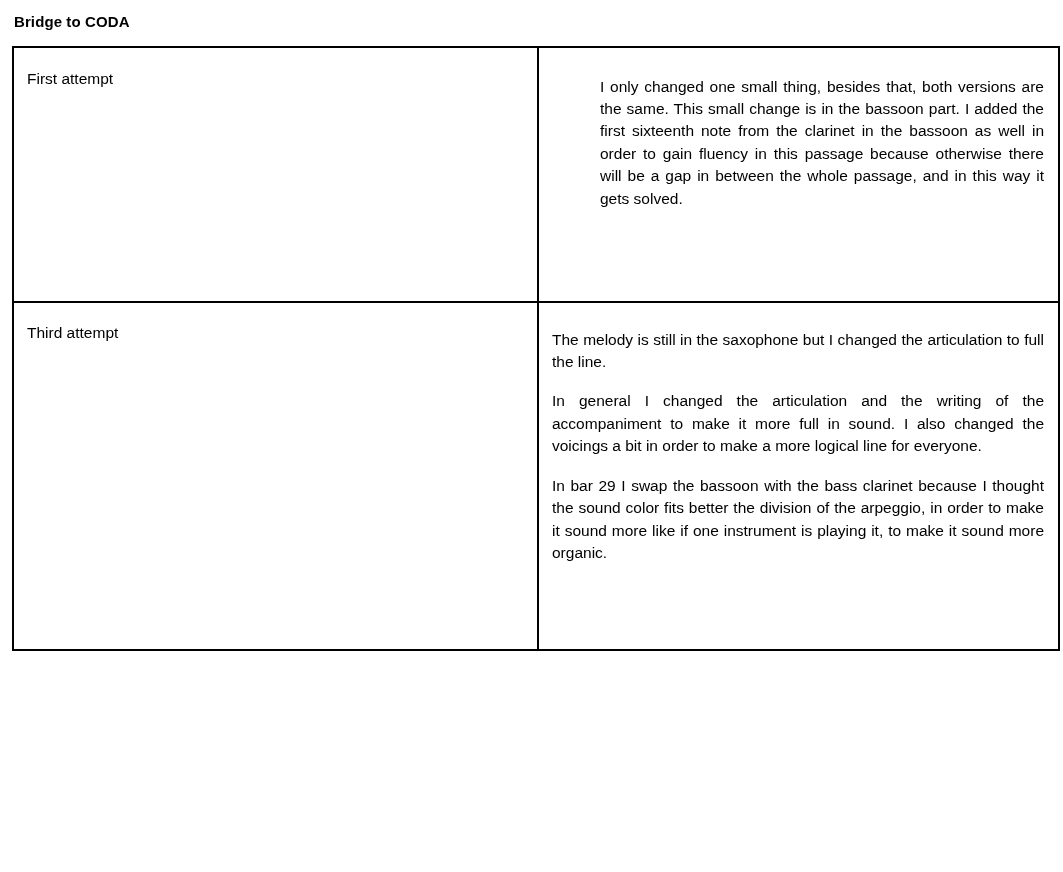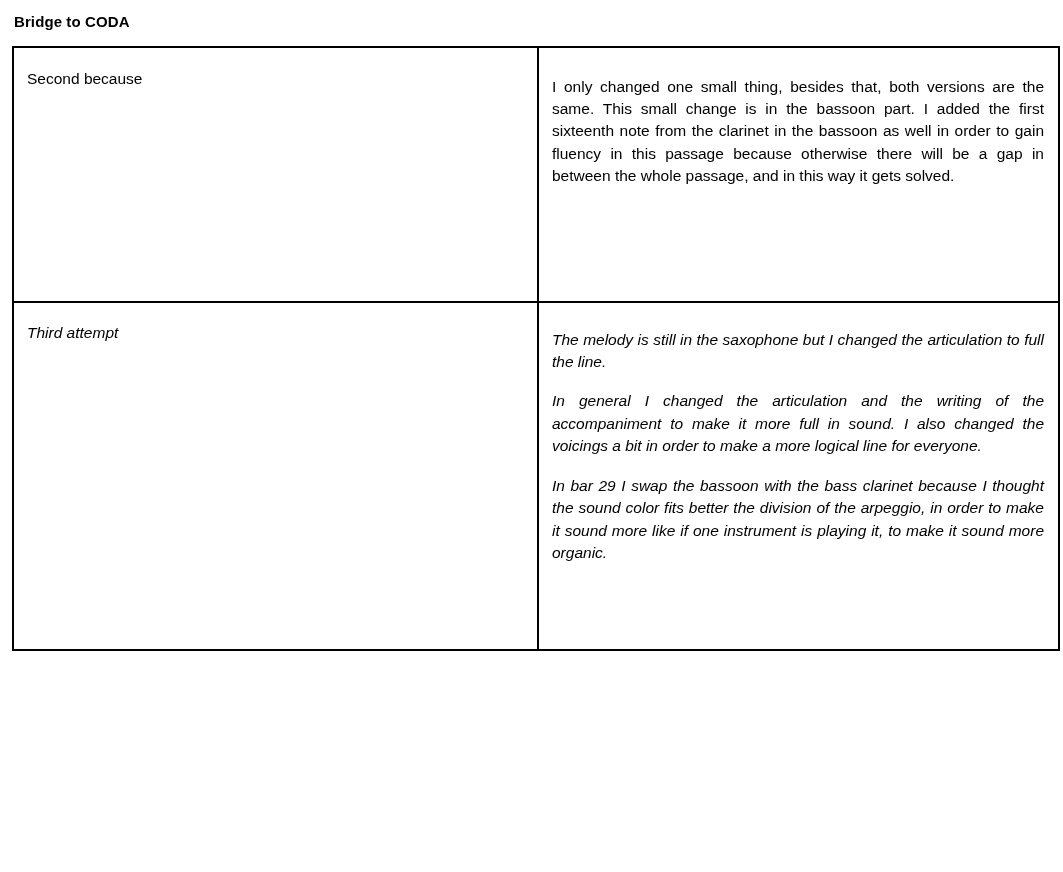--- a/index.html
+++ b/index.html
@@ -72,22 +72,22 @@
   }
   .body-cell p:last-child {
     margin-bottom: 0;
   }
   
   tr.row-first .passage-cell .cell-pad { padding-top: 14px; }
   tr.row-first .body-cell .cell-pad { padding-top: 13px; }
   tr.row-first { height: 118px; }
   tr.row-second { height: 255px; }
   tr.row-second .passage-cell .cell-pad { padding-top: 20px; }
-  tr.row-second .body-cell .cell-pad { padding-top: 28px; }
-  tr.row-third { height: 348px; font-style: italic; }
+  tr.row-second .body-cell .cell-pad { padding-top: 28px; margin-left: 48px; }
+  tr.row-third { height: 348px; }
   tr.row-third .passage-cell .cell-pad { padding-top: 19px; }
   tr.row-third .body-cell .cell-pad { padding-top: 26px; }
   .nowrap-justify {
     text-align: left;
   }
 </style>
 </head>
 <body>
 
 <div class="page">
@@ -97,21 +97,21 @@
   <table class="attempts-table">
     <colgroup>
       <col class="col-left">
       <col class="col-right">
     </colgroup>
     <tbody>
 
 
       <tr class="row-second">
         <td class="passage-cell">
-          <div class="cell-pad">Second because</div>
+          <div class="cell-pad">First attempt</div>
         </td>
         <td class="body-cell">
           <div class="cell-pad">
             <p>I only changed one small thing, besides that, both versions are the same. This small change is in the bassoon part. I added the first sixteenth note from the clarinet in the bassoon as well in order to gain fluency in this passage because otherwise there will be a gap in between the whole passage, and in this way it gets solved.</p>
           </div>
         </td>
       </tr>
 
       <tr class="row-third">
         <td class="passage-cell">

